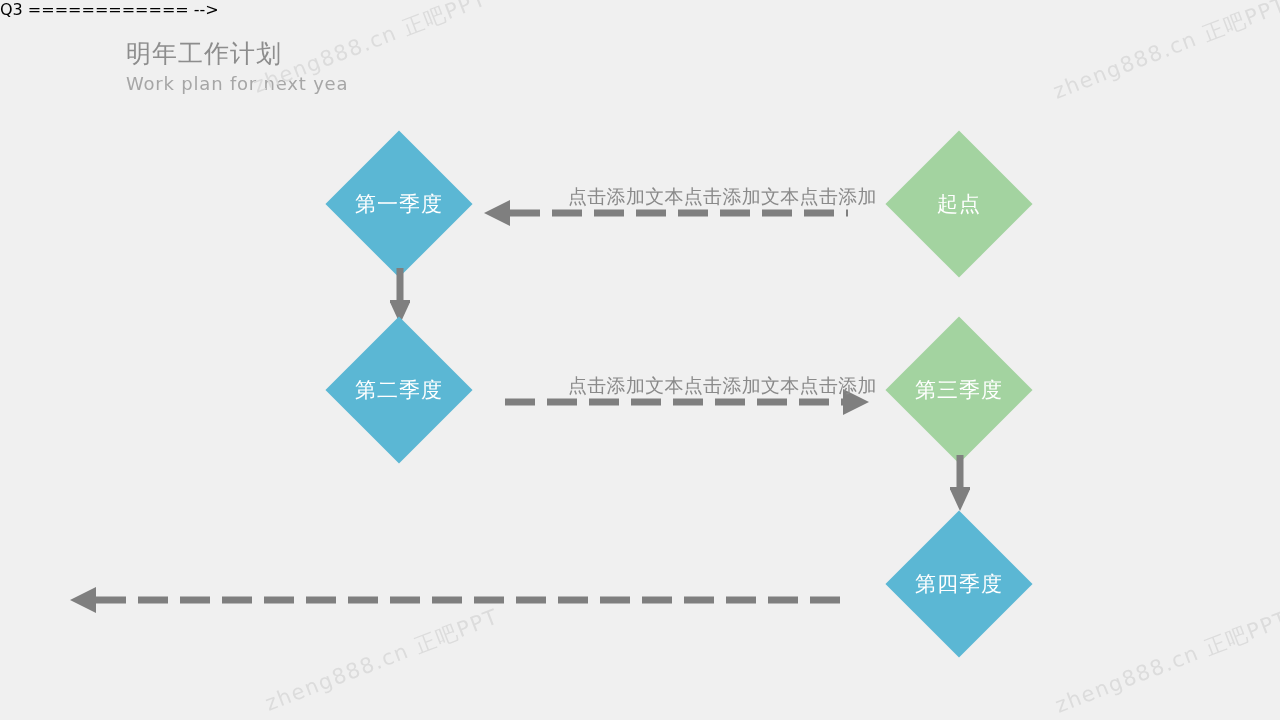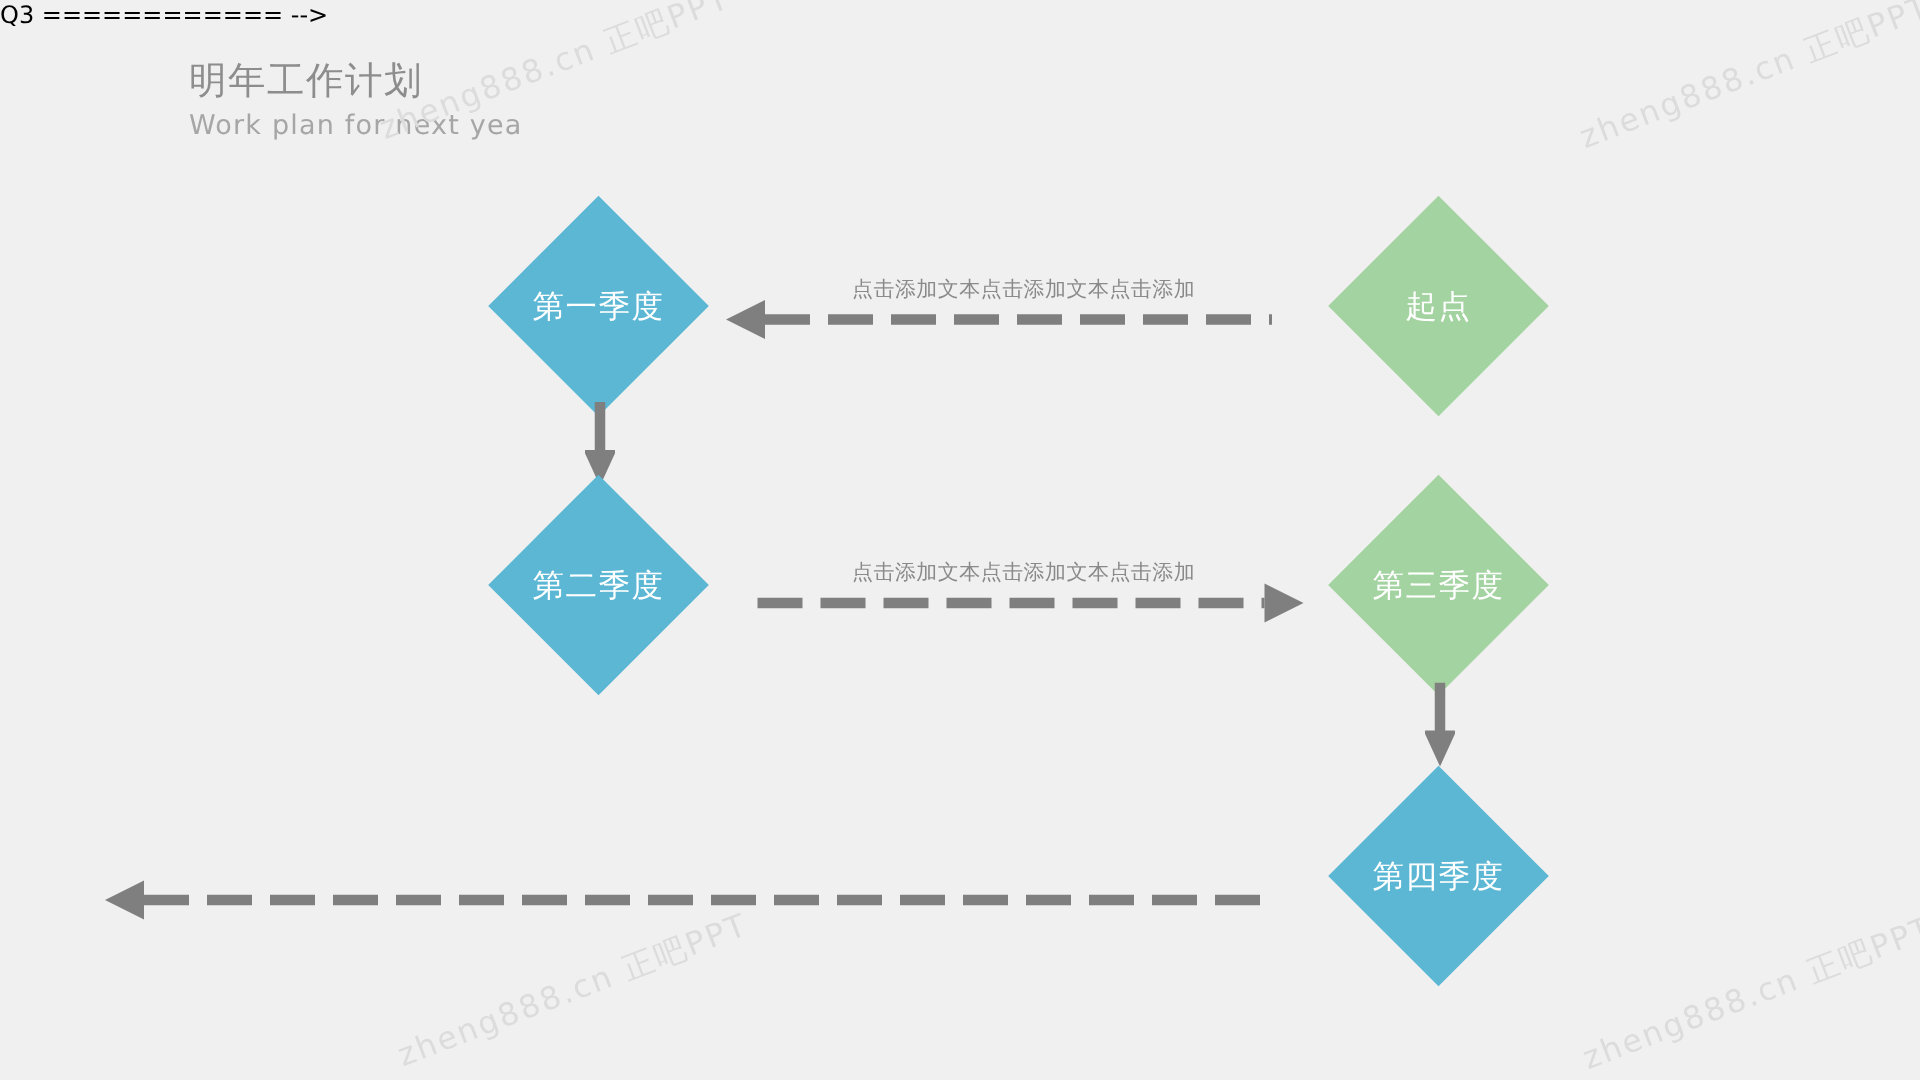--- a/index.html
+++ b/index.html
@@ -68,21 +68,21 @@
 
   
   .conn {
     position: absolute;
     height: 30px;
   }
   .conn svg { display: block; overflow: visible; }
 
   .conn-label {
     position: absolute;
-    font-size: 14px;
+    font-size: 19px;
     color: #8a8a8a;
     white-space: nowrap;
     letter-spacing: 0.3px;
   }
 
   
   .vconn {
     position: absolute;
   }
   .vconn svg { display: block; }

